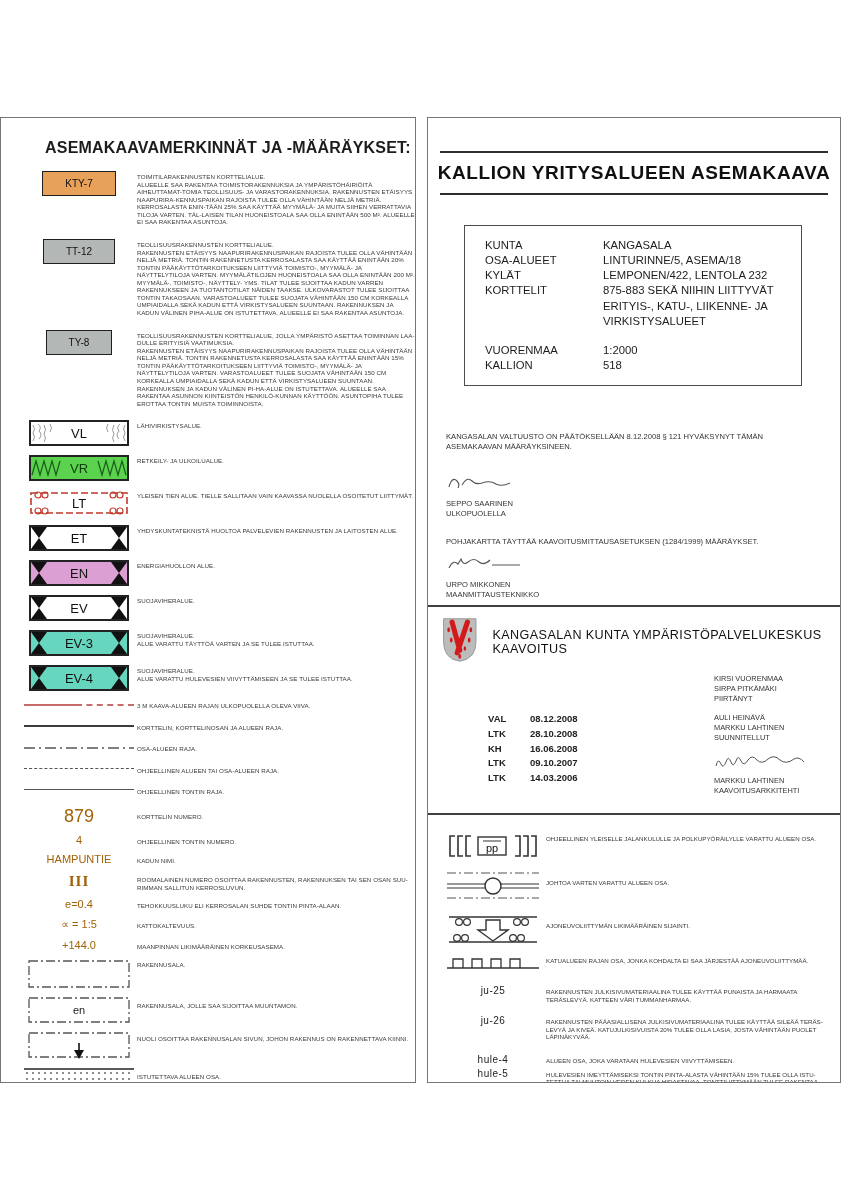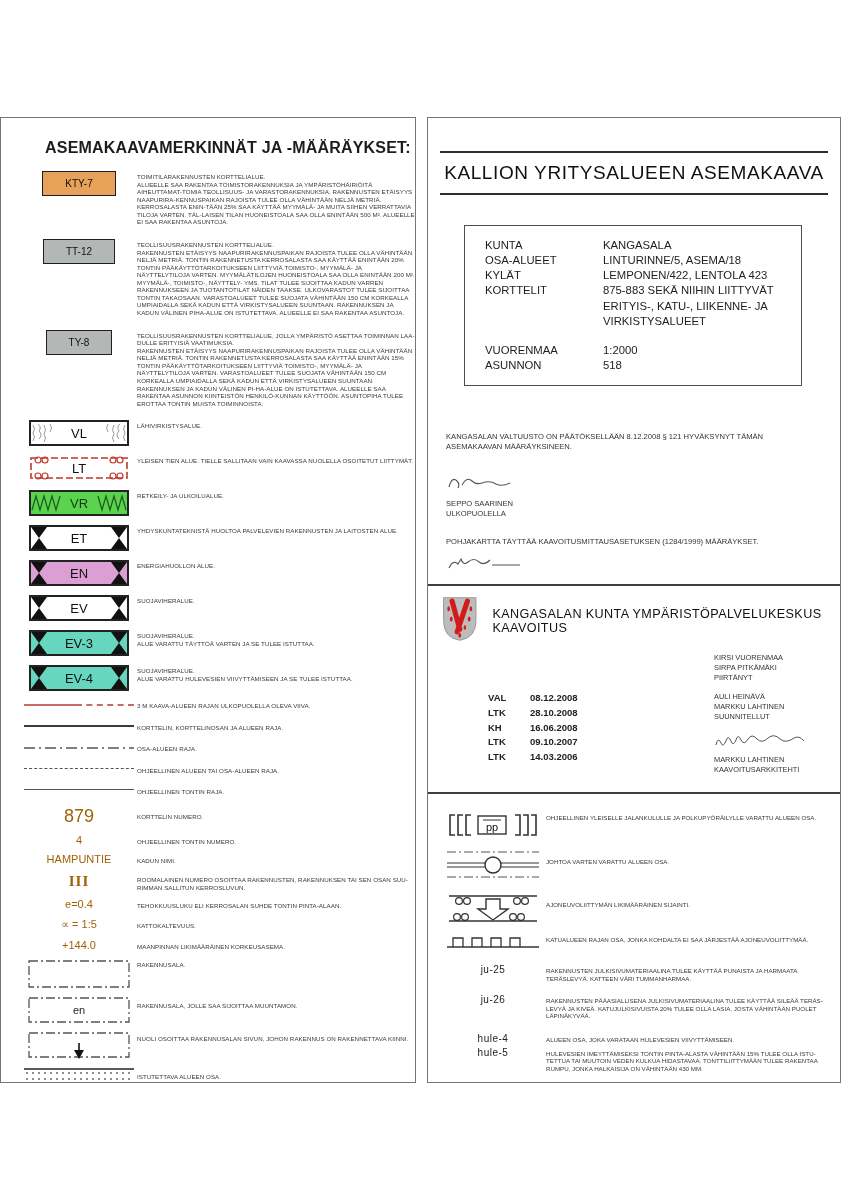--- a/index.html
+++ b/index.html
@@ -23,21 +23,21 @@
   .numsym{color:#a16207;}
   .big{font-size:18px;}
   .med{font-size:11px;}
   .roman{font-family:"Liberation Serif",serif;font-weight:bold;font-size:15px;letter-spacing:1px;}
   .dotband{width:110px;height:22px;border-top:2px solid #5a5a5a;
            background-image:radial-gradient(#8a8a8a 0.7px, transparent 0.9px);
            background-size:6px 6px;}
 
   
   .rrule{height:2px;background:#2e2e2e;margin:0 12px;}
-  .rtitle{text-align:center;font-size:19px;color:#101010;margin:9px 0;letter-spacing:.6px;}
+  .rtitle{text-align:center;font-size:19px;color:#101010;margin:9px 0;letter-spacing:.6px;font-weight:bold;}
   .infobox{border:1.5px solid #4e4e4e;margin:30px 38px 0 36px;padding:12px 0 12px 20px;
            font-size:11.3px;line-height:1.34;color:#1d1d1d;}
   .irow{display:flex;}
   .ilabel{width:118px;flex-shrink:0;}
   .ivalue{flex:1;}
   .gaprow{height:14px;}
   .para{font-size:7.6px;line-height:1.32;color:#333;margin-left:18px;width:352px;white-space:pre-line;}
   .sigblock{margin:20px 0 0 18px;}
   .signame{font-size:7.6px;line-height:1.32;color:#333;white-space:pre-line;margin-top:1px;}
   .hdiv{height:2px;background:#3f3f3f;}
@@ -95,50 +95,50 @@
           <path d="M96,5 q-3,4 0,8 q-3,4 0,8 M91,4 q-4,3 -1,7 q-4,4 0,8 M85,5 q-3,5 0,9 q-3,4 0,8 M79,4 q-3,4 0,8" stroke="#9a9a9a" stroke-width="1" fill="none"></path>
           <text x="50" y="18" text-anchor="middle" font-size="13" fill="#111">VL</text>
         </svg>
       </div>
       <div class="dsc">LÄHIVIRKISTYSALUE.</div>
     </div>
 
     <div class="lrow">
       <div class="sym">
         <svg width="100" height="26" viewBox="0 0 100 26">
+          <rect x="1" y="1" width="98" height="24" fill="#5CD34E" stroke="#222" stroke-width="2"></rect>
+          <polyline points="3,20 7,6 11,20 15,6 19,20 23,6 27,20 31,6" stroke="#1c5f1c" stroke-width="1.3" fill="none"></polyline>
+          <polyline points="69,6 73,20 77,6 81,20 85,6 89,20 93,6 97,20" stroke="#1c5f1c" stroke-width="1.3" fill="none"></polyline>
+          <text x="50" y="18" text-anchor="middle" font-size="13" fill="#0b3d0b">VR</text>
+        </svg>
+      </div>
+      <div class="dsc">RETKEILY- JA ULKOILUALUE.</div>
+    </div>
+
+    <div class="lrow">
+      <div class="sym">
+        <svg width="100" height="26" viewBox="0 0 100 26">
           <rect x="2" y="3" width="96" height="20" fill="#ffffff" stroke="#C0392B" stroke-width="1.6" stroke-dasharray="7 3"></rect>
           <circle cx="9" cy="5" r="3" fill="none" stroke="#C0392B" stroke-width="1.2"></circle>
           <circle cx="16" cy="5" r="3" fill="none" stroke="#C0392B" stroke-width="1.2"></circle>
           <circle cx="84" cy="5" r="3" fill="none" stroke="#C0392B" stroke-width="1.2"></circle>
           <circle cx="91" cy="5" r="3" fill="none" stroke="#C0392B" stroke-width="1.2"></circle>
           <circle cx="9" cy="21" r="3" fill="none" stroke="#C0392B" stroke-width="1.2"></circle>
           <circle cx="16" cy="21" r="3" fill="none" stroke="#C0392B" stroke-width="1.2"></circle>
           <circle cx="84" cy="21" r="3" fill="none" stroke="#C0392B" stroke-width="1.2"></circle>
           <circle cx="91" cy="21" r="3" fill="none" stroke="#C0392B" stroke-width="1.2"></circle>
           <text x="50" y="18" text-anchor="middle" font-size="13" fill="#111">LT</text>
         </svg>
       </div>
       <div class="dsc">YLEISEN TIEN ALUE. TIELLE SALLITAAN VAIN KAAVASSA NUOLELLA OSOITETUT LIITTYMÄT.</div>
     </div>
 
     <div class="lrow">
       <div class="sym">
         <svg width="100" height="26" viewBox="0 0 100 26">
-          <rect x="1" y="1" width="98" height="24" fill="#5CD34E" stroke="#222" stroke-width="2"></rect>
-          <polyline points="3,20 7,6 11,20 15,6 19,20 23,6 27,20 31,6" stroke="#1c5f1c" stroke-width="1.3" fill="none"></polyline>
-          <polyline points="69,6 73,20 77,6 81,20 85,6 89,20 93,6 97,20" stroke="#1c5f1c" stroke-width="1.3" fill="none"></polyline>
-          <text x="50" y="18" text-anchor="middle" font-size="13" fill="#0b3d0b">VR</text>
-        </svg>
-      </div>
-      <div class="dsc">RETKEILY- JA ULKOILUALUE.</div>
-    </div>
-
-    <div class="lrow">
-      <div class="sym">
-        <svg width="100" height="26" viewBox="0 0 100 26">
           <rect x="1" y="1" width="98" height="24" fill="#ffffff" stroke="#222" stroke-width="2"></rect>
           <polygon points="2,2 18,2 10,13" fill="#111"></polygon>
             <polygon points="2,24 18,24 10,13" fill="#111"></polygon>
           <polygon points="82,2 98,2 90,13" fill="#111"></polygon>
             <polygon points="82,24 98,24 90,13" fill="#111"></polygon>
           <text x="50" y="18" text-anchor="middle" font-size="13" fill="#111">ET</text>
         </svg>
       </div>
       <div class="dsc">YHDYSKUNTATEKNISTÄ HUOLTOA PALVELEVIEN RAKENNUSTEN JA LAITOSTEN ALUE.</div>
     </div>
@@ -342,52 +342,53 @@
       <div class="irow">
         <div class="ilabel">KUNTA</div>
         <div class="ivalue">KANGASALA</div>
       </div>
       <div class="irow">
         <div class="ilabel">OSA-ALUEET</div>
         <div class="ivalue">LINTURINNE/5, ASEMA/18</div>
       </div>
       <div class="irow">
         <div class="ilabel">KYLÄT</div>
-        <div class="ivalue">LEMPONEN/422, LENTOLA 423</div>
+        <div class="ivalue">LEMPONEN/422, LENTOLA 232</div>
       </div>
       <div class="irow">
         <div class="ilabel">KORTTELIT</div>
         <div class="ivalue" style="width:230px;">875-883 SEKÄ NIIHIN LIITTYVÄT ERITYIS-, KATU-, LIIKENNE- JA VIRKISTYSALUEET</div>
       </div>
       <div class="gaprow"></div>
       <div class="irow">
         <div class="ilabel">VUORENMAA</div>
         <div class="ivalue">1:2000</div>
       </div>
       <div class="irow">
-        <div class="ilabel">ASUNNON</div>
+        <div class="ilabel">KALLION</div>
         <div class="ivalue">518</div>
       </div>
     </div>
 
     <div class="para" style="margin-top:46px;width:330px;">KANGASALAN VALTUUSTO ON PÄÄTÖKSELLÄÄN 8.12.2008 § 121 HYVÄKSYNYT TÄMÄN ASEMAKAAVAN MÄÄRÄYKSINEEN.</div>
 
     <div class="sigblock">
       <svg width="70" height="22" viewBox="0 0 70 22">
         <path d="M3,15 q3,-11 8,-6 q3,3 1,7 M16,13 q5,-9 10,-4 q4,4 10,2 q8,-3 14,1 q6,3 14,-1" stroke="#555" stroke-width="1.1" fill="none"></path>
       </svg>
       <div class="signame"><span>SEPPO SAARINEN</span><br><span>ULKOPUOLELLA</span></div>
     </div>
 
     <div class="para" style="margin-top:18px;">POHJAKARTTA TÄYTTÄÄ KAAVOITUSMITTAUSASETUKSEN (1284/1999) MÄÄRÄYKSET.</div>
 
     <div class="sigblock" style="margin-top:8px;">
       <svg width="78" height="20" viewBox="0 0 78 20">
         <path d="M3,13 q4,-9 9,-4 l3,-5 q2,7 7,3 q6,-5 11,0 q5,4 11,-2 M46,10 h28" stroke="#555" stroke-width="1.1" fill="none"></path>
       </svg>
+      <div class="signame"><span>URPO MIKKONEN</span><br><span>MAANMITTAUSTEKNIKKO</span></div>
     </div>
 
     <div class="hdiv" style="margin-top:5px;"></div>
 
     <div class="logorow">
       <svg width="44" height="56" viewBox="0 0 44 56">
         <path d="M3,3 H41 V30 Q41,50 22,53 Q3,50 3,30 Z" fill="#BCBCBC" stroke="#8f8f8f" stroke-width="1"></path>
         <path d="M13,7 L22,40 M31,7 L19,43" stroke="#D31A1A" stroke-width="6" stroke-linecap="round"></path>
         <ellipse cx="9" cy="16" rx="1.6" ry="3" fill="#D31A1A"></ellipse>
         <ellipse cx="12" cy="28" rx="1.6" ry="3" fill="#D31A1A"></ellipse>

